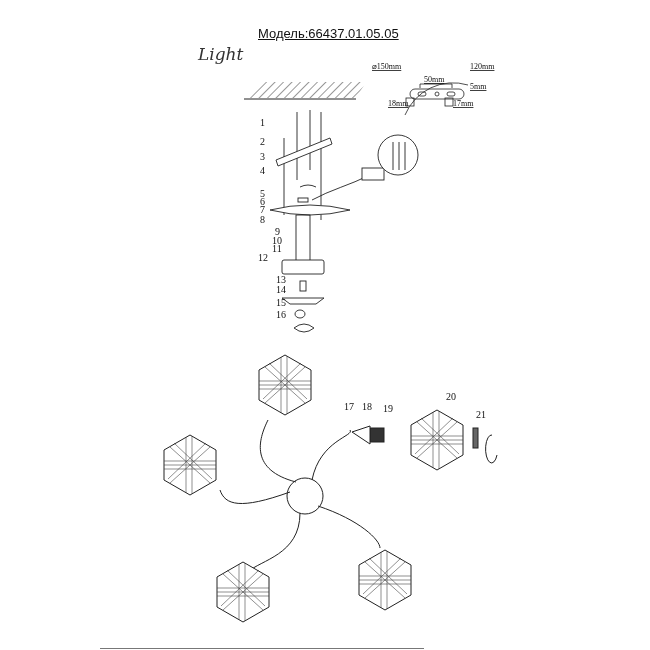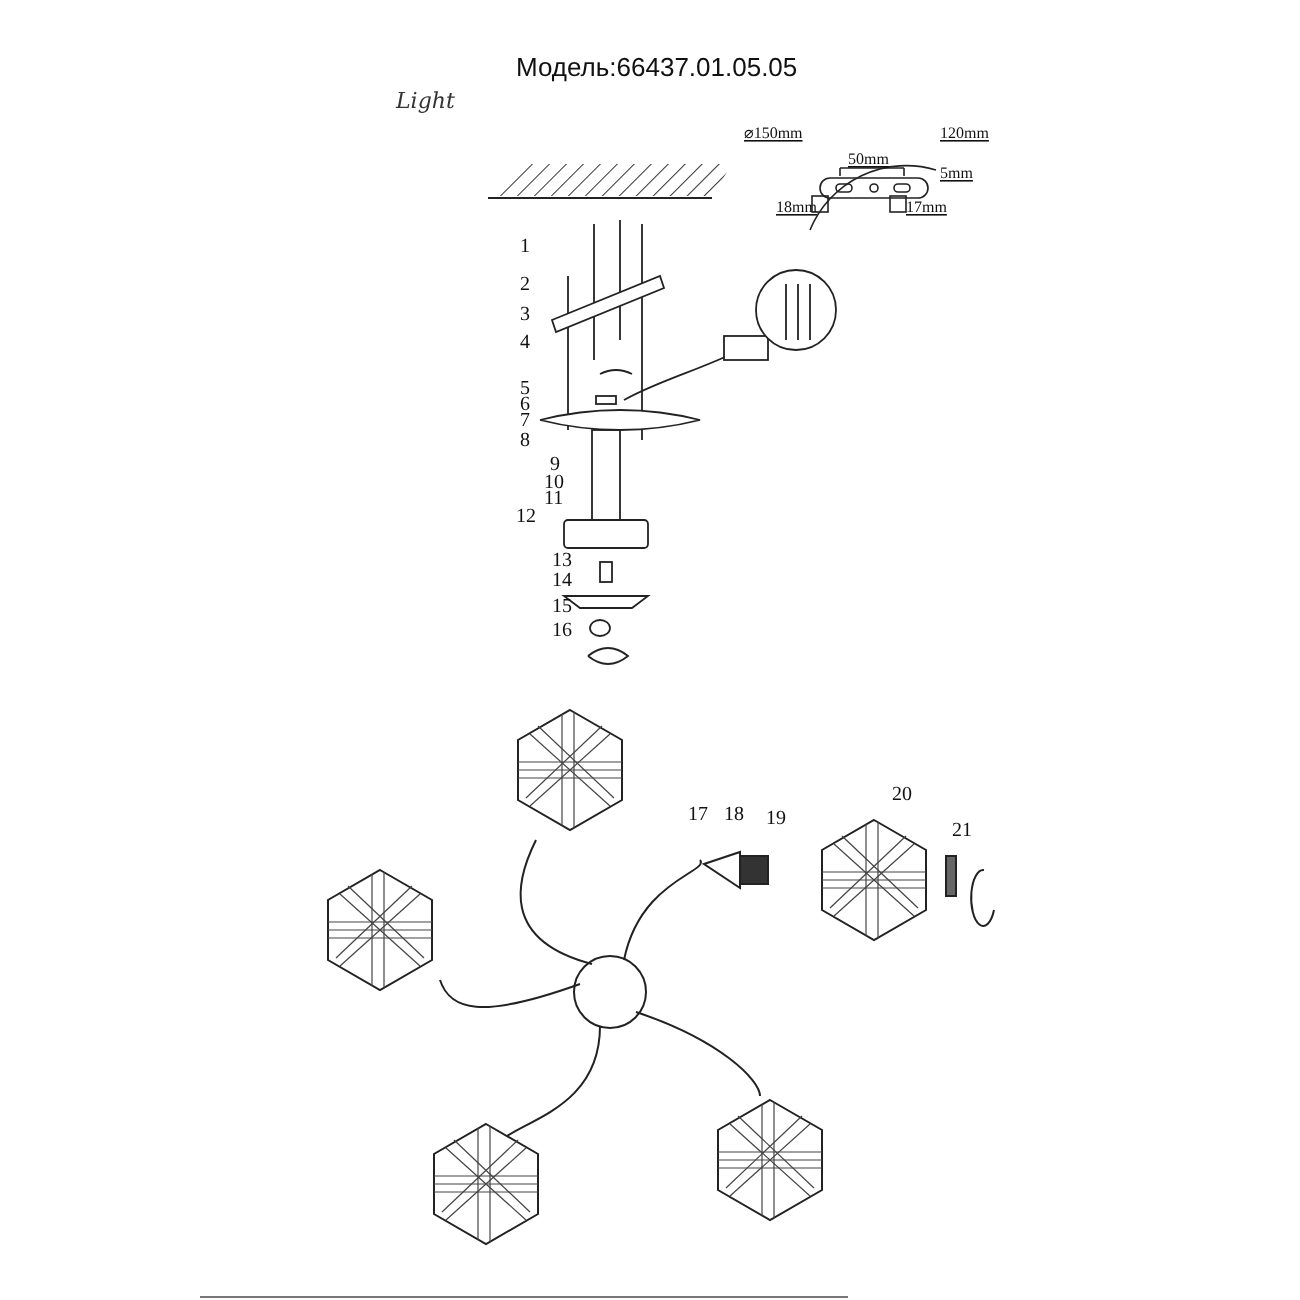--- a/index.html
+++ b/index.html
@@ -1,20 +1,20 @@
 <!DOCTYPE html>
 <html><head>
 <meta charset="utf-8">
 <style>
   html,body{margin:0;padding:0;background:#fff;}
   body{width:650px;height:650px;position:relative;overflow:hidden;font-family:"Liberation Serif",serif;}
   .logo{position:absolute;left:150px;top:16px;width:100px;height:50px;}
   .logo-text{position:absolute;left:0;top:10px;font-family:"Liberation Sans",sans-serif;font-weight:bold;font-size:26px;color:#555;letter-spacing:-1px;}
-  .logo-light{position:absolute;left:48px;top:28px;font-family:"DejaVu Serif",serif;font-style:italic;font-size:11px;color:#333;}
-  .model{position:absolute;left:258px;top:26px;font-family:"Liberation Sans",sans-serif;font-size:13px;color:#111;}
+  .logo-light{position:absolute;left:48px;top:28px;font-family:"DejaVu Serif",serif;font-style:italic;font-size:17px;color:#333;}
+  .model{position:absolute;left:258px;top:26px;font-family:"Liberation Sans",sans-serif;font-size:13px;color:#111;text-decoration:underline;}
   svg.main{position:absolute;left:0;top:0;}
   .lbl{font-family:"Liberation Serif",serif;font-size:10px;fill:#111;}
   .dim{font-family:"Liberation Serif",serif;font-size:8px;fill:#111;text-decoration:underline;}
   .bottom-rule{position:absolute;left:100px;top:648px;width:324px;height:1px;background:#777;}
 </style>
 </head>
 <body>
 
 <div class="logo">
   <span class="logo-light">Light</span>

